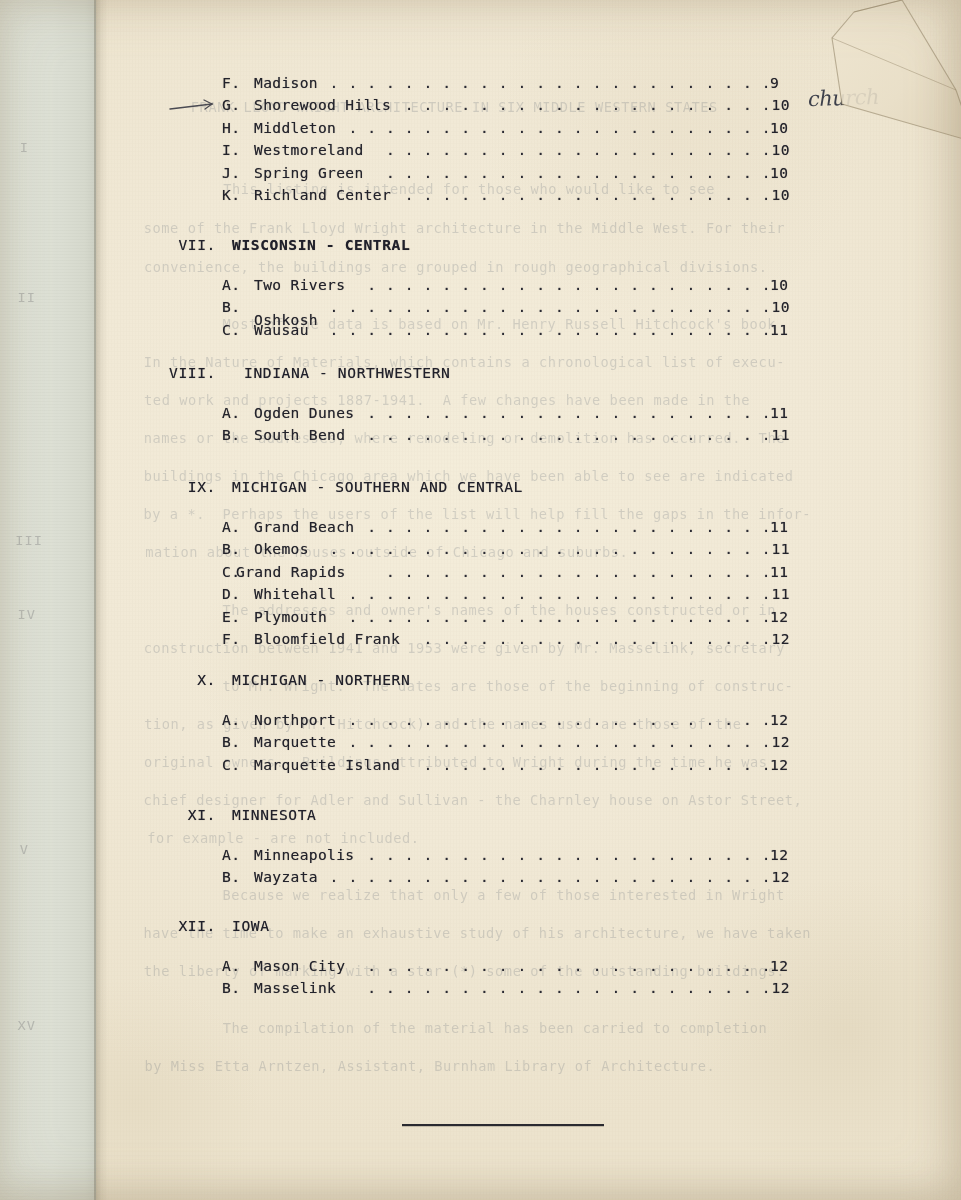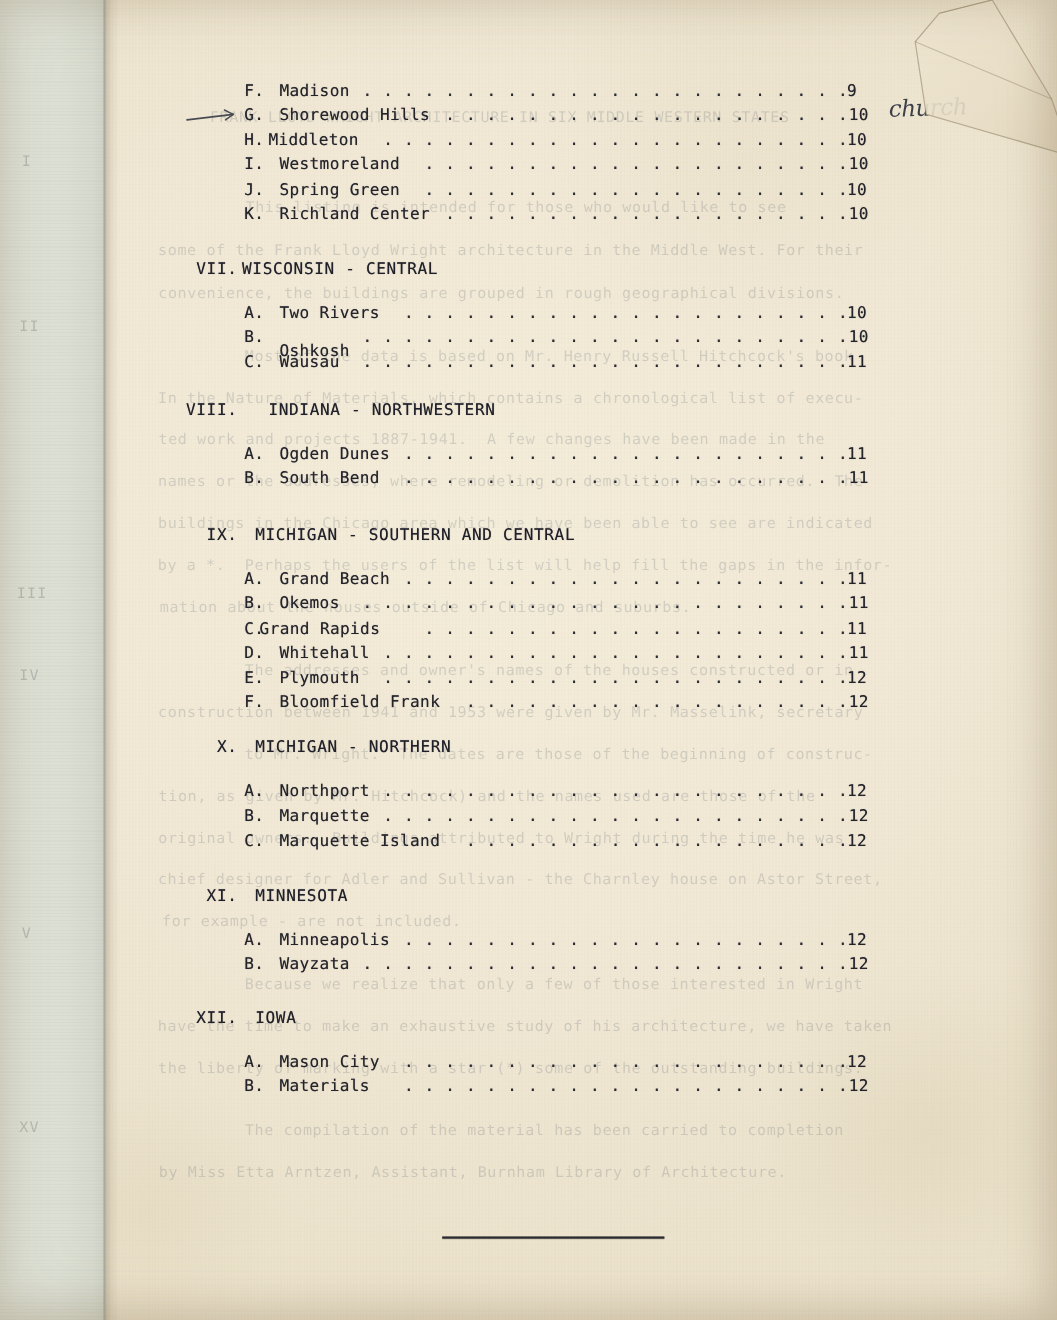--- a/index.html
+++ b/index.html
@@ -220,25 +220,25 @@
       <div class="ghost-line" style="top: 888px; left: 228px;">Because we realize that only a few of those interested in Wright</div>
       <div class="ghost-line" style="top: 926px; left: 150px;">have the time to make an exhaustive study of his architecture, we have taken</div>
       <div class="ghost-line" style="top: 964px; left: 150px;">the liberty of marking with a star (*) some of the outstanding buildings.</div>
       <div class="ghost-line" style="top: 1021px; left: 228px;">The compilation of the material has been carried to completion</div>
       <div class="ghost-line" style="top: 1059px; left: 150px;">by Miss Etta Arntzen, Assistant, Burnham Library of Architecture.</div>
     </div>
 
   <div class="typed" id="typed-layer">
       <div class="row" style="top: 74px; left: 0px; width: 961px;"><span class="entry-letter" style="left: 222px;">F.</span><span class="entry-name" style="left: 254px;">Madison</span><span class="entry-dots" style="left: 329.6px; letter-spacing: 10.0031px;">........................</span><span class="entry-page" style="left: 770px;">9</span></div>
       <div class="row" style="top: 96.4px; left: 0px; width: 961px;"><span class="entry-letter" style="left: 222px;">G.</span><span class="entry-name" style="left: 254px;">Shorewood Hills</span><span class="entry-dots" style="left: 404.8px; letter-spacing: 10.0031px;">....................</span><span class="entry-page" style="left: 771.5px;">10</span></div>
-      <div class="row" style="top: 118.8px; left: 0px; width: 961px;"><span class="entry-letter" style="left: 222px;">H.</span><span class="entry-name" style="left: 244px;">Middleton</span><span class="entry-dots" style="left: 348.4px; letter-spacing: 10.0031px;">.......................</span><span class="entry-page" style="left: 770px;">10</span></div>
+      <div class="row" style="top: 118.8px; left: 0px; width: 961px;"><span class="entry-letter" style="left: 222px;">H.</span><span class="entry-name" style="left: 254px;">Middleton</span><span class="entry-dots" style="left: 348.4px; letter-spacing: 10.0031px;">.......................</span><span class="entry-page" style="left: 770px;">10</span></div>
       <div class="row" style="top: 141.2px; left: 0px; width: 961px;"><span class="entry-letter" style="left: 222px;">I.</span><span class="entry-name" style="left: 254px; text-align: center;">Westmoreland</span><span class="entry-dots" style="left: 386px; letter-spacing: 10.0031px;">.....................</span><span class="entry-page" style="left: 771.5px;">10</span></div>
       <div class="row" style="top: 163.6px; left: 0px; width: 961px;"><span class="entry-letter" style="left: 222px;">J.</span><span class="entry-name" style="left: 254px;">Spring Green</span><span class="entry-dots" style="left: 386px; letter-spacing: 10.0031px;">.....................</span><span class="entry-page" style="left: 770px;">10</span></div>
       <div class="row" style="top: 186px; left: 0px; width: 961px;"><span class="entry-letter" style="left: 222px;">K.</span><span class="entry-name" style="left: 254px;">Richland Center</span><span class="entry-dots" style="left: 404.8px; letter-spacing: 10.0031px;">....................</span><span class="entry-page" style="left: 771.5px;">10</span></div>
-      <div class="section-head" style="top: 236px; left: 0px; width: 961px;"><span class="numeral" style="left: 178.453px;">VII.</span><span style="position: absolute; white-space: pre; left: 220px;">WISCONSIN - CENTRAL</span></div>
+      <div class="section-head" style="top: 236px; left: 0px; width: 961px;"><span class="numeral" style="left: 178.453px;">VII.</span><span style="position: absolute; white-space: pre; left: 232px; font-weight: bold;">WISCONSIN - CENTRAL</span></div>
       <div class="row" style="top: 276px; left: 0px; width: 961px;"><span class="entry-letter" style="left: 222px;">A.</span><span class="entry-name" style="left: 254px;">Two Rivers</span><span class="entry-dots" style="left: 367.2px; letter-spacing: 10.0031px;">......................</span><span class="entry-page" style="left: 770px;">10</span></div>
       <div class="row" style="top: 298.4px; left: 0px; width: 961px;"><span class="entry-letter" style="left: 222px;">B.</span><span class="entry-name" style="left: 254px; margin-top: 13px;">Oshkosh</span><span class="entry-dots" style="left: 329.6px; letter-spacing: 10.0031px;">........................</span><span class="entry-page" style="left: 771.5px;">10</span></div>
       <div class="row" style="top: 320.8px; left: 0px; width: 961px;"><span class="entry-letter" style="left: 222px;">C.</span><span class="entry-name" style="left: 254px;">Wausau</span><span class="entry-dots" style="left: 329.6px; letter-spacing: 10.0031px;">........................</span><span class="entry-page" style="left: 770px;">11</span></div>
       <div class="section-head" style="top: 364px; left: 0px; width: 961px;"><span class="numeral" style="left: 169.062px; text-align: center;">VIII.</span><span style="position: absolute; white-space: pre; left: 244px; text-align: right;">INDIANA - NORTHWESTERN</span></div>
       <div class="row" style="top: 404px; left: 0px; width: 961px;"><span class="entry-letter" style="left: 222px;">A.</span><span class="entry-name" style="left: 254px;">Ogden Dunes</span><span class="entry-dots" style="left: 367.2px; letter-spacing: 10.0031px;">......................</span><span class="entry-page" style="left: 770px;">11</span></div>
       <div class="row" style="top: 426.4px; left: 0px; width: 961px;"><span class="entry-letter" style="left: 222px;">B.</span><span class="entry-name" style="left: 254px;">South Bend</span><span class="entry-dots" style="left: 367.2px; letter-spacing: 10.0031px;">......................</span><span class="entry-page" style="left: 771.5px;">11</span></div>
       <div class="section-head" style="top: 478px; left: 0px; width: 961px;"><span class="numeral" style="left: 187.828px;">IX.</span><span style="position: absolute; white-space: pre; left: 232px;">MICHIGAN - SOUTHERN AND CENTRAL</span></div>
       <div class="row" style="top: 518px; left: 0px; width: 961px;"><span class="entry-letter" style="left: 222px;">A.</span><span class="entry-name" style="left: 254px;">Grand Beach</span><span class="entry-dots" style="left: 367.2px; letter-spacing: 10.0031px;">......................</span><span class="entry-page" style="left: 770px;">11</span></div>
       <div class="row" style="top: 540.4px; left: 0px; width: 961px;"><span class="entry-letter" style="left: 222px;">B.</span><span class="entry-name" style="left: 254px;">Okemos</span><span class="entry-dots" style="left: 329.6px; letter-spacing: 10.0031px;">........................</span><span class="entry-page" style="left: 771.5px;">11</span></div>
       <div class="row" style="top: 562.8px; left: 0px; width: 961px;"><span class="entry-letter" style="left: 222px;">C.</span><span class="entry-name" style="left: 236px;">Grand Rapids</span><span class="entry-dots" style="left: 386px; letter-spacing: 10.0031px;">.....................</span><span class="entry-page" style="left: 770px;">11</span></div>
@@ -247,21 +247,21 @@
       <div class="row" style="top: 630px; left: 0px; width: 961px;"><span class="entry-letter" style="left: 222px;">F.</span><span class="entry-name" style="left: 254px;">Bloomfield Frank</span><span class="entry-dots" style="left: 423.6px; letter-spacing: 10.0031px;">...................</span><span class="entry-page" style="left: 771.5px;">12</span></div>
       <div class="section-head" style="top: 671px; left: 0px; width: 961px;"><span class="numeral" style="left: 197.219px;">X.</span><span style="position: absolute; white-space: pre; left: 232px;">MICHIGAN - NORTHERN</span></div>
       <div class="row" style="top: 711px; left: 0px; width: 961px;"><span class="entry-letter" style="left: 222px;">A.</span><span class="entry-name" style="left: 254px;">Northport</span><span class="entry-dots" style="left: 348.4px; letter-spacing: 10.0031px;">.......................</span><span class="entry-page" style="left: 770px;">12</span></div>
       <div class="row" style="top: 733.4px; left: 0px; width: 961px;"><span class="entry-letter" style="left: 222px;">B.</span><span class="entry-name" style="left: 254px;">Marquette</span><span class="entry-dots" style="left: 348.4px; letter-spacing: 10.0031px;">.......................</span><span class="entry-page" style="left: 771.5px;">12</span></div>
       <div class="row" style="top: 755.8px; left: 0px; width: 961px;"><span class="entry-letter" style="left: 222px;">C.</span><span class="entry-name" style="left: 254px;">Marquette Island</span><span class="entry-dots" style="left: 423.6px; letter-spacing: 10.0031px;">...................</span><span class="entry-page" style="left: 770px;">12</span></div>
       <div class="section-head" style="top: 806px; left: 0px; width: 961px;"><span class="numeral" style="left: 187.828px;">XI.</span><span style="position: absolute; white-space: pre; left: 232px;">MINNESOTA</span></div>
       <div class="row" style="top: 846px; left: 0px; width: 961px;"><span class="entry-letter" style="left: 222px;">A.</span><span class="entry-name" style="left: 254px;">Minneapolis</span><span class="entry-dots" style="left: 367.2px; letter-spacing: 10.0031px;">......................</span><span class="entry-page" style="left: 770px;">12</span></div>
       <div class="row" style="top: 868.4px; left: 0px; width: 961px;"><span class="entry-letter" style="left: 222px;">B.</span><span class="entry-name" style="left: 254px;">Wayzata</span><span class="entry-dots" style="left: 329.6px; letter-spacing: 10.0031px;">........................</span><span class="entry-page" style="left: 771.5px;">12</span></div>
       <div class="section-head" style="top: 917px; left: 0px; width: 961px;"><span class="numeral" style="left: 178.453px;">XII.</span><span style="position: absolute; white-space: pre; left: 232px;">IOWA</span></div>
       <div class="row" style="top: 957px; left: 0px; width: 961px;"><span class="entry-letter" style="left: 222px;">A.</span><span class="entry-name" style="left: 254px;">Mason City</span><span class="entry-dots" style="left: 367.2px; letter-spacing: 10.0031px;">......................</span><span class="entry-page" style="left: 770px;">12</span></div>
-      <div class="row" style="top: 979.4px; left: 0px; width: 961px;"><span class="entry-letter" style="left: 222px;">B.</span><span class="entry-name" style="left: 254px;">Materials</span><span class="entry-dots" style="left: 367.2px; letter-spacing: 10.0031px;">......................</span><span class="entry-page" style="left: 771.5px;">12</span></div>
+      <div class="row" style="top: 979.4px; left: 0px; width: 961px;"><span class="entry-letter" style="left: 222px;">B.</span><span class="entry-name" style="left: 254px;">Masselink</span><span class="entry-dots" style="left: 367.2px; letter-spacing: 10.0031px;">......................</span><span class="entry-page" style="left: 771.5px;">12</span></div>
     </div>
 
   <svg class="pencil-arrow" width="64" height="26" viewBox="0 0 64 26">
     <path d="M2 17 L44 12" stroke="#4a4a52" stroke-width="1.5" fill="none" stroke-linecap="round"></path>
     <path d="M44 12 L36 8" stroke="#4a4a52" stroke-width="1.3" fill="none" stroke-linecap="round"></path>
     <path d="M44 12 L37 17" stroke="#4a4a52" stroke-width="1.3" fill="none" stroke-linecap="round"></path>
   </svg>
 
   <div class="handwriting">church</div>
 

